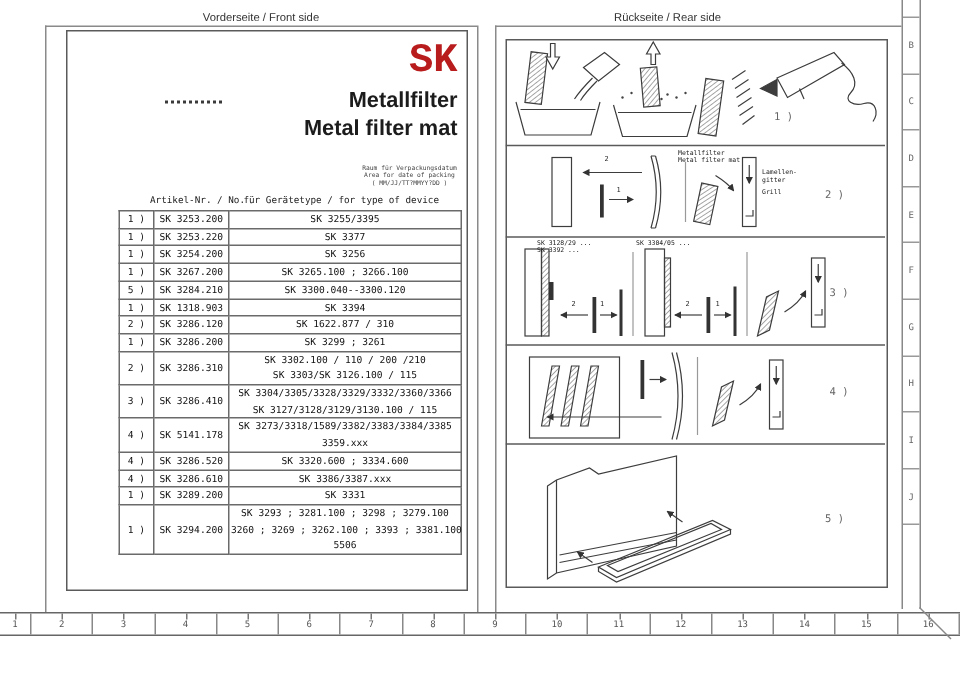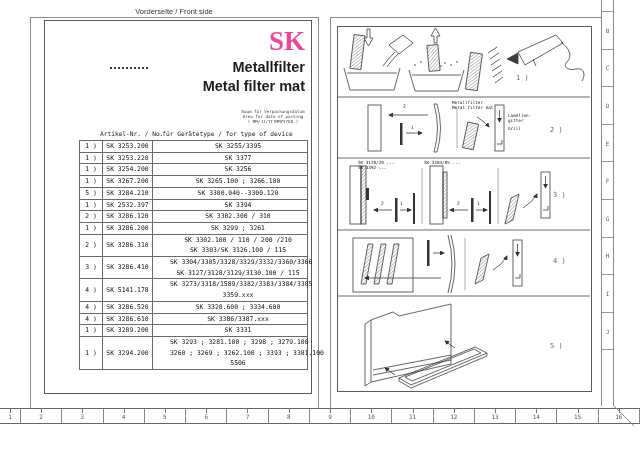--- a/index.html
+++ b/index.html
@@ -5,38 +5,38 @@
   html,body{margin:0;padding:0;background:#fff;}
   .page{position:relative;width:640px;height:454px;background:#ffffff;overflow:hidden;
         font-family:"DejaVu Sans Mono",monospace;color:#222;}
   .abs{position:absolute;}
   .line{position:absolute;background:#8a8a8a;}
   .hdr{position:absolute;top:7px;font-family:"Liberation Sans",sans-serif;font-size:7.5px;color:#333;
        text-align:center;white-space:nowrap;}
   .panel{position:absolute;border:1px solid #5a5a5a;background:#fff;}
   
   .brand{position:absolute;left:190px;top:26px;width:115px;text-align:right;
-         font-family:Liberation Serif, serif;font-weight:bold;font-size:27px;color:#ec4899;}
+         font-family:Liberation Mono, monospace;font-weight:bold;font-size:27px;color:#b91c1c;}
   .t-de{position:absolute;left:190px;top:59px;width:115px;text-align:right;
         font-family:"Liberation Sans",sans-serif;font-weight:bold;font-size:14.5px;color:#1c1c1c;}
   .t-en{position:absolute;left:170px;top:78px;width:135px;text-align:right;
         font-family:"Liberation Sans",sans-serif;font-weight:bold;font-size:14.5px;color:#1c1c1c;}
   .pack-note{position:absolute;left:238px;top:109px;width:70px;text-align:center;
              font-size:4.2px;line-height:5.2px;color:#444;}
   .dash-mark{position:absolute;left:110px;top:67px;width:40px;height:2px;
              background:repeating-linear-gradient(90deg,#3a3a3a 0 2px,transparent 2px 4px);}
   
   .tbl-hdr{position:absolute;top:130px;font-size:6.2px;color:#222;text-align:center;white-space:nowrap;}
   table.parts{position:absolute;left:79px;top:140px;width:229px;border-collapse:collapse;
               border:1px solid #4a4a4a;table-layout:fixed;}
   table.parts td{border:1px solid #6a6a6a;font-size:6.4px;line-height:10.7px;text-align:center;
                  padding:0 1px;white-space:nowrap;color:#111;vertical-align:middle;}
   td.c-ref{width:20px;}
   td.c-art{width:47px;}
-  .dev-line{line-height:10.7px;padding-left:16px;}
+  .dev-line{line-height:10.7px;}
   
   .step{position:absolute;font-size:7px;color:#666;white-space:nowrap;}
   .tiny{position:absolute;font-size:4.3px;line-height:5.4px;color:#222;white-space:nowrap;}
   .digit{position:absolute;font-size:4.6px;color:#222;}
   
   .ruler{position:absolute;left:0;top:408px;width:640px;height:16px;display:flex;
          border-top:1px solid #666;border-bottom:1px solid #666;box-sizing:border-box;}
   .rcell{position:relative;border-right:1px solid #888;display:flex;align-items:center;
          justify-content:center;font-size:6px;color:#555;box-sizing:border-box;}
   .rcell::after{content:"";position:absolute;top:0;left:50%;width:1px;height:3.5px;background:#777;}
@@ -47,20 +47,21 @@
          justify-content:center;font-size:6px;color:#666;box-sizing:border-box;}
   .lspacer{height:11px;}
   svg{display:block;}
 </style>
 </head>
 <body>
 
 <div class="page">
 
   <div class="hdr" style="left:94px;width:160px;">Vorderseite / Front side</div>
+  <div class="hdr" style="left:365px;width:160px;">Rückseite / Rear side</div>
   <div class="line" style="left:30px;top:17px;width:288px;height:1px;"></div>
   <div class="line" style="left:330px;top:17px;width:271px;height:1px;"></div>
   <div class="line" style="left:30px;top:17px;width:1px;height:391px;"></div>
   <div class="line" style="left:318px;top:17px;width:1px;height:391px;"></div>
   <div class="line" style="left:330px;top:17px;width:1px;height:391px;"></div>
 
   <div class="panel" style="left:44px;top:20px;width:266px;height:372px;">
   </div>
   <div class="dash-mark"></div>
   <div class="brand">SK</div>
@@ -106,30 +107,30 @@
         </tr>
         <tr>
           <td class="c-ref">5 )</td>
           <td class="c-art">SK 3284.210</td>
           <td class="c-dev">
             <div class="dev-line">SK 3300.040--3300.120</div>
           </td>
         </tr>
         <tr>
           <td class="c-ref">1 )</td>
-          <td class="c-art">SK 2532.397</td>
+          <td class="c-art">SK 1318.903</td>
           <td class="c-dev">
             <div class="dev-line">SK 3394</div>
           </td>
         </tr>
         <tr>
           <td class="c-ref">2 )</td>
           <td class="c-art">SK 3286.120</td>
           <td class="c-dev">
-            <div class="dev-line">SK 3302.300 / 310</div>
+            <div class="dev-line">SK 1622.877 / 310</div>
           </td>
         </tr>
         <tr>
           <td class="c-ref">1 )</td>
           <td class="c-art">SK 3286.200</td>
           <td class="c-dev">
             <div class="dev-line">SK 3299 ; 3261</div>
           </td>
         </tr>
         <tr>

